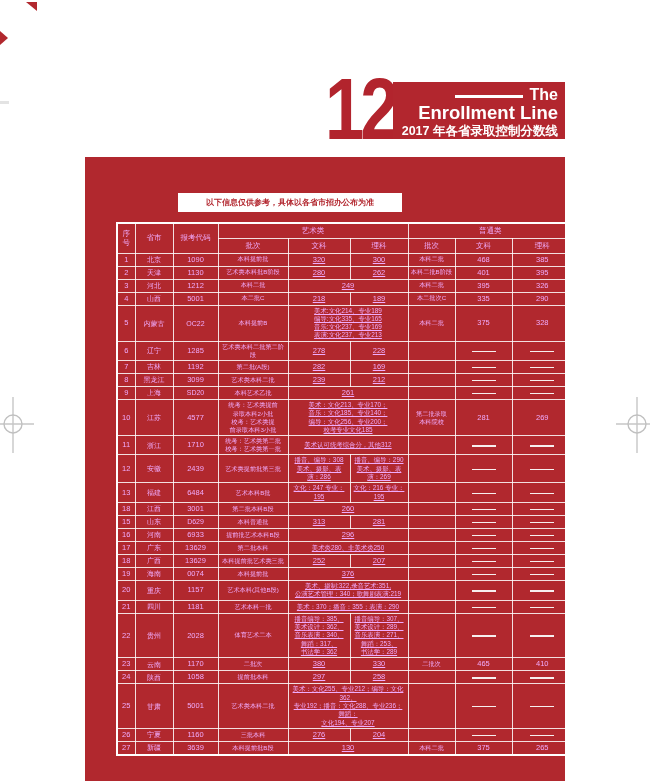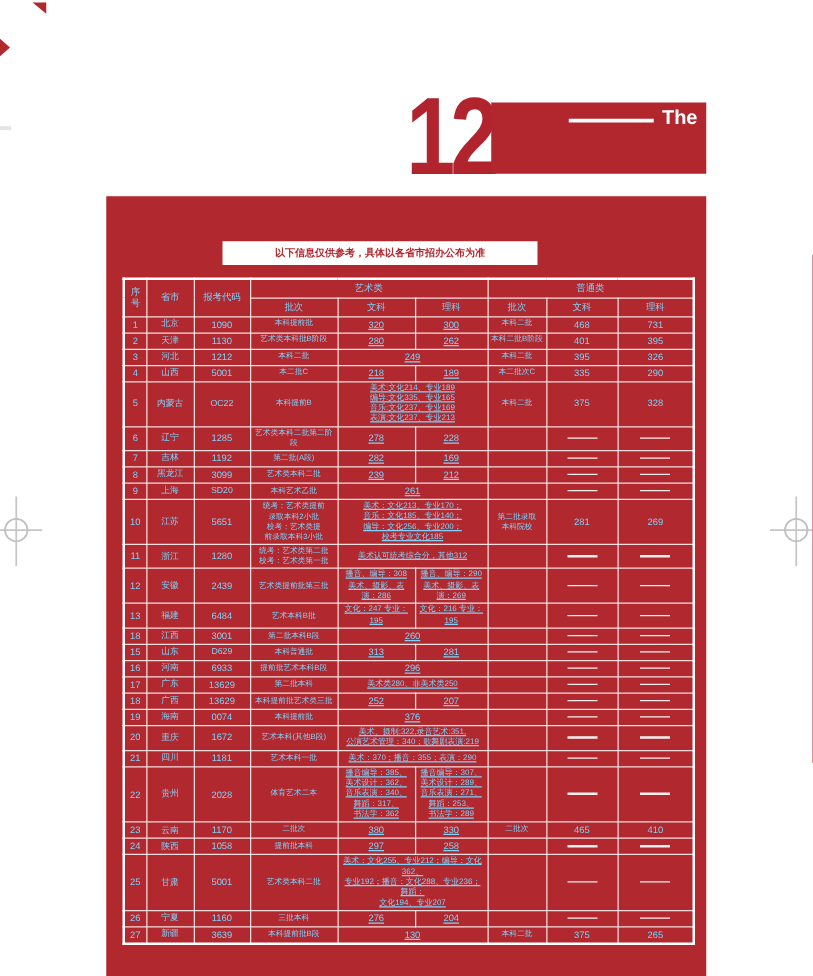--- a/index.html
+++ b/index.html
@@ -28,27 +28,27 @@
     background:var(--red2); color:#fff; text-align:right; padding:5px 7px 3px 4px;
   }
   .the-row { display:flex; align-items:center; justify-content:flex-end; gap:7px; }
   .the-line { width:68px; height:3px; background:#fff; margin-top:2px; }
   .the-word { font-size:16px; font-weight:700; line-height:1.0; }
   .enroll { font-size:18.5px; font-weight:700; line-height:1.12; }
   .subtitle { font-size:12.5px; font-weight:700; line-height:1.25; white-space:nowrap; }
   
   .red-block { position:absolute; left:85px; top:157px; width:480px; height:624px; background:var(--red); }
   .notice {
-    position:absolute; left:93px; top:36px; width:252px; height:19px; background:#ffffff;
+    position:absolute; left:93px; top:36px; width:224px; height:19px; background:#ffffff;
     color:var(--red2); font-size:8px; line-height:19px; text-align:center; font-weight:700;
   }
   
   table.score {
-    position:absolute; left:13px; top:65px; width:456px;
-    border-collapse:collapse; table-layout:fixed; color:#7dd3fc;
+    position:absolute; left:31px; top:65px; width:456px;
+    border-collapse:collapse; table-layout:fixed; color:#f0abfc;
     border:2px solid #fff;
   }
   .score th, .score td {
     border:1px solid var(--line); text-align:center; vertical-align:middle;
     padding:1px 2px; line-height:1.3; white-space:pre-line; overflow:hidden;
     font-weight:400; font-size:7px;
   }
   .score thead th { font-size:7.5px; padding:2px 1px; }
   .score tbody tr { height:13px; }
   td.c-seq { font-size:7px; }
@@ -73,20 +73,22 @@
   <line x1="0" y1="27" x2="34" y2="27" stroke="#c6c6c6" stroke-width="1.4"></line>
   <circle cx="21" cy="27" r="9" fill="none" stroke="#c0c0c0" stroke-width="1.4"></circle>
 </svg>
 
 <div class="big-num">12</div>
 <div class="header-box">
   <div class="the-row">
     <span class="the-line"></span>
     <span class="the-word">The</span>
   </div>
+  <div class="enroll">Enrollment Line</div>
+  <div class="subtitle">2017 年各省录取控制分数线</div>
 </div>
 
 <div class="red-block">
   <div class="notice">以下信息仅供参考，具体以各省市招办公布为准</div>
 
   <table class="score">
     <colgroup>
       <col style="width:18px">
         <col style="width:38px">
         <col style="width:45px">
@@ -117,21 +119,21 @@
     <tbody>
         <tr>
           <td class="c-seq num">1</td>
           <td class="c-prov">北京</td>
           <td class="c-code num">1090</td>
           <td class="c-artbatch">本科提前批</td>
           <td class="c-artw num">320</td>
           <td class="c-artl num">300</td>
           <td class="c-genbatch">本科二批</td>
           <td class="c-genw num">468</td>
-          <td class="c-genl num">731</td>
+          <td class="c-genl num">385</td>
         </tr>
         <tr>
           <td class="c-seq num">2</td>
           <td class="c-prov">天津</td>
           <td class="c-code num">1130</td>
           <td class="c-artbatch">艺术类本科批B阶段</td>
           <td class="c-artw num">280</td>
           <td class="c-artl num">262</td>
           <td class="c-genbatch">本科二批B阶段</td>
           <td class="c-genw num">401</td>
@@ -210,38 +212,38 @@
           <td class="c-code">SD20</td>
           <td class="c-artbatch">本科艺术乙批</td>
           <td class="c-artspan num" colspan="2">261</td>
           <td class="c-genbatch"></td>
           <td class="c-genw"><span class="dash-line"></span></td>
           <td class="c-genl"><span class="dash-line"></span></td>
         </tr>
         <tr>
           <td class="c-seq num">10</td>
           <td class="c-prov">江苏</td>
-          <td class="c-code num">5651</td>
+          <td class="c-code num">4577</td>
           <td class="c-artbatch">统考：艺术类提前
 录取本科2小批
 校考：艺术类提
 前录取本科3小批</td>
           <td class="c-artspan" colspan="2">美术：文化213、专业170；
 音乐：文化185、专业140；
 编导：文化256、专业200；
 校考专业文化185</td>
           <td class="c-genbatch">第二批录取
 本科院校</td>
           <td class="c-genw num">281</td>
           <td class="c-genl num">269</td>
         </tr>
         <tr>
           <td class="c-seq num">11</td>
           <td class="c-prov">浙江</td>
-          <td class="c-code num">1280</td>
+          <td class="c-code num">1710</td>
           <td class="c-artbatch">统考：艺术类第二批
 校考：艺术类第一批</td>
           <td class="c-artspan" colspan="2">美术认可统考综合分，其他312</td>
           <td class="c-genbatch"></td>
           <td class="c-genw"><span class="dash-line"></span></td>
           <td class="c-genl"><span class="dash-line"></span></td>
         </tr>
         <tr>
           <td class="c-seq num">12</td>
           <td class="c-prov">安徽</td>
@@ -324,21 +326,21 @@
           <td class="c-code num">0074</td>
           <td class="c-artbatch">本科提前批</td>
           <td class="c-artspan num" colspan="2">376</td>
           <td class="c-genbatch"></td>
           <td class="c-genw"><span class="dash-line"></span></td>
           <td class="c-genl"><span class="dash-line"></span></td>
         </tr>
         <tr>
           <td class="c-seq num">20</td>
           <td class="c-prov">重庆</td>
-          <td class="c-code num">1672</td>
+          <td class="c-code num">1157</td>
           <td class="c-artbatch">艺术本科(其他B段)</td>
           <td class="c-artspan" colspan="2">美术、摄制:322,录音艺术:351,
 公演艺术管理：340；歌舞剧表演:219</td>
           <td class="c-genbatch"></td>
           <td class="c-genw"><span class="dash-line"></span></td>
           <td class="c-genl"><span class="dash-line"></span></td>
         </tr>
         <tr>
           <td class="c-seq num">21</td>
           <td class="c-prov">四川</td>

